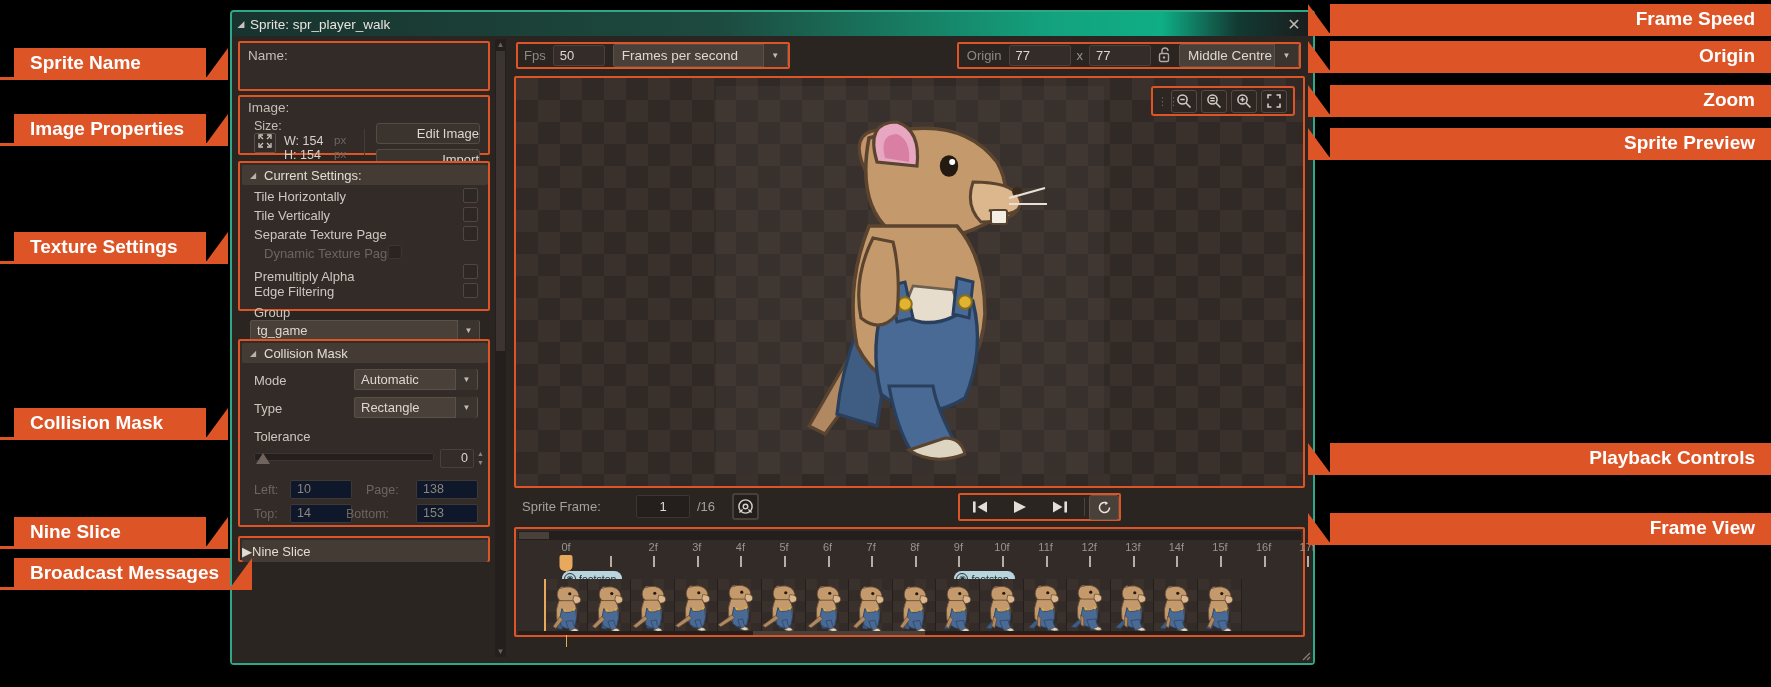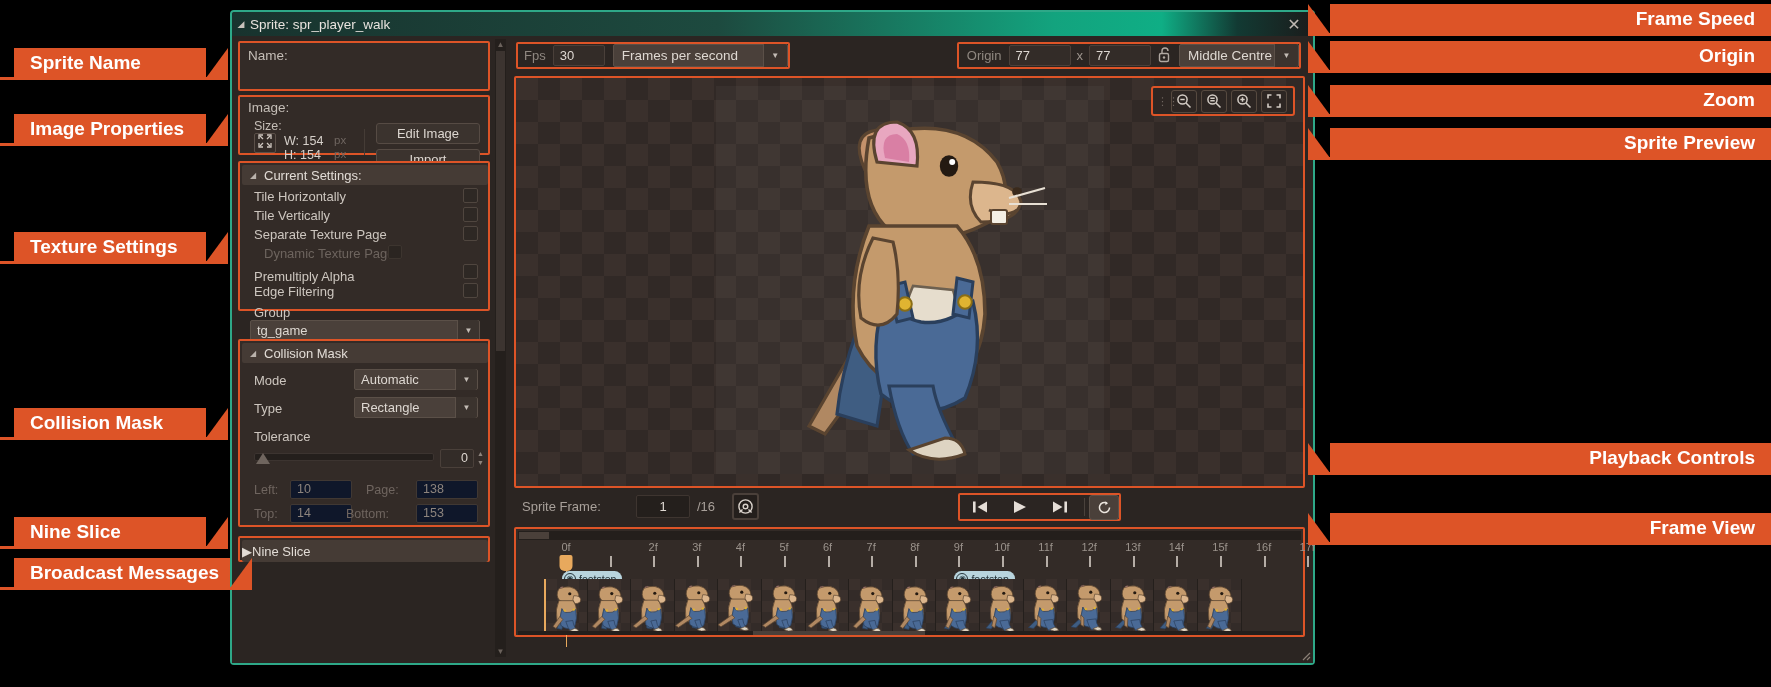--- a/index.html
+++ b/index.html
@@ -118,21 +118,21 @@
     color: #cfc8c1; font-size: 11px; text-align: center; line-height: 18px;
   }
   .wh { position: absolute; color: #d6d0ca; font-size: 12.5px; }
   .wlab { left: 44px; top: 37px; }
   .hlab { left: 44px; top: 51px; }
   .pxl { position: absolute; color: #6f6660; font-size: 11.5px; left: 94px; }
   .divv { position: absolute; left: 124px; top: 32px; width: 1px; height: 26px; background:#453c36; }
   .btn {
     position: absolute; left: 136px; width: 104px; height: 21px;
     background: #3b332e; border: 1px solid #564b44; border-radius: 3px;
-    color: #ddd7d1; font-size: 13px; text-align: center; line-height: 19px;
+    color: #ddd7d1; font-size: 13px; text-align: right; line-height: 19px;
   }
 
   .tex-sec { position: absolute; left: 2px; top: 122px; width: 252px; height: 150px; background:#332b27; }
   .sec-head {
     position: absolute; left: 2px; top: 2px; width: 246px; height: 20px;
     background: #453b35; color: #e2dcd6; font-size: 13px;
     display: flex; align-items: center; border-radius: 2px;
   }
   .sec-head .tri { width: 22px; text-align: center; font-size: 8px; color:#b9b2ab; }
   .row { position: absolute; left: 14px; font-size: 13px; color:#cdc6bf; }
@@ -436,21 +436,21 @@
           <div class="thumb"></div>
           <div class="scr-arrow" style="bottom:0">▼</div>
         </div>
       </div>
 
       <div id="rightpanel">
 
         <div id="toolbar">
           <div class="fps-grp boxed">
             <span class="fps-lab">Fps</span>
-            <div class="fps-val">30</div>
+            <div class="fps-val">50</div>
             <div class="fps-sel">
               <span>Frames per second</span>
               <span class="arr" style="position:absolute;right:0;top:-1px;width:24px;height:23px;background:#3b332e;border-left:1px solid #5b5048;color:#c3bcb5;font-size:8px;text-align:center;line-height:23px;border-radius:0 2px 2px 0">▼</span>
             </div>
           </div>
           <div class="origin-grp boxed">
             <span class="or-lab" style="margin-left:8px">Origin</span>
             <div class="or-val">77</div>
             <span class="or-x">x</span>
             <div class="or-val">77</div>

